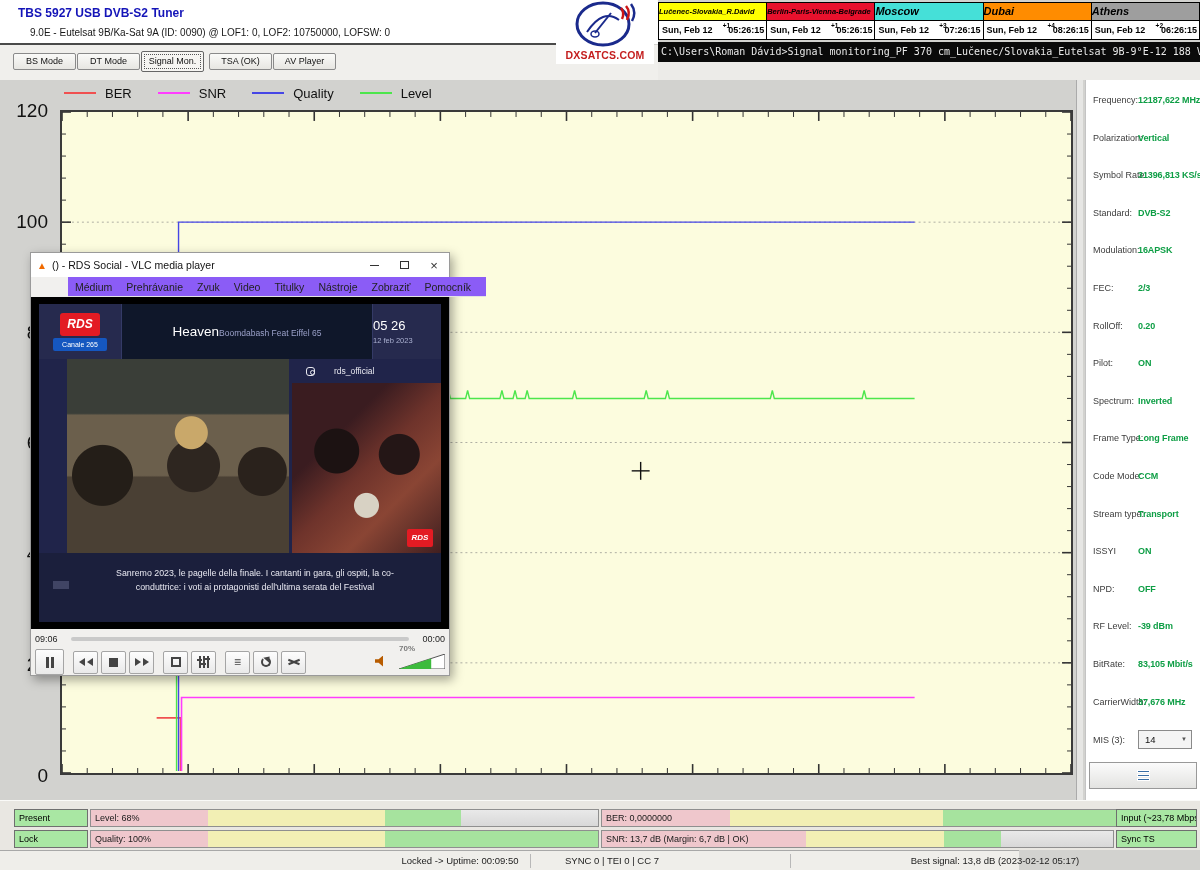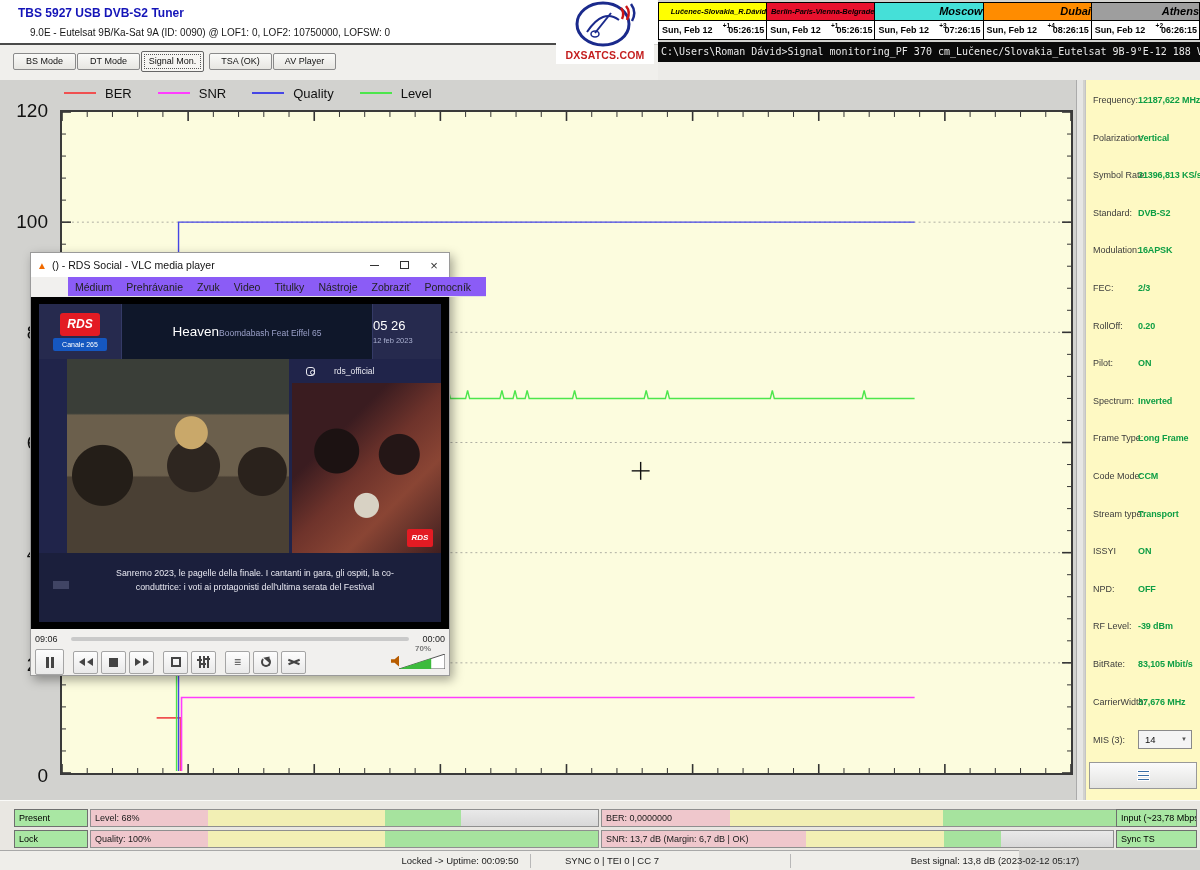--- a/index.html
+++ b/index.html
@@ -19,21 +19,21 @@
   .right-gap { position:absolute; left:658px; top:62px; width:542px; height:18px; background:#ECEBE8; }
 
   
   .logo { position:absolute; left:556px; top:0; width:98px; height:64px; background:#FFFFFF; z-index:6; text-align:center; }
   .logo-text { font-size:10.5px; font-weight:bold; color:#C41E1E; letter-spacing:0.2px; margin-top:-3px; }
 
   
   .clocks { position:absolute; left:658px; top:2px; width:542px; height:38px; display:flex; border:1px solid #000; background:#fff; }
   .clock { flex:1; border-left:1px solid #000; display:flex; flex-direction:column; min-width:0; }
   .clock:first-child { border-left:none; }
-  .clock-head { height:18px; border-bottom:1px solid #000; font-weight:bold; font-style:italic; text-align:right;
+  .clock-head { height:18px; border-bottom:1px solid #000; font-weight:bold; font-style:italic; text-align:left;
                 line-height:17px; white-space:nowrap; overflow:hidden; }
   .clock-row { height:18px; background:#fff; position:relative; font-weight:bold; font-size:9px; color:#000; }
   .clock-date { position:absolute; left:3px; top:4px; }
   .clock-off { position:absolute; right:36px; top:1px; font-size:6.5px; }
   .clock-time { position:absolute; right:2px; top:4px; }
   .c-big { font-size:11px; } .c-tiny { font-size:7.5px; }
 
   
   .console { position:absolute; left:658px; top:42px; width:542px; height:20px; background:#0A0A0A; }
   .console span { font-family:"DejaVu Sans Mono", monospace; font-size:10px; color:#E8E8E8; line-height:20px;
@@ -44,21 +44,21 @@
   .legend { position:absolute; left:64px; top:3px; display:flex; gap:26px; align-items:center; height:20px; }
   .legend-item { display:flex; align-items:center; gap:9px; }
   .legend-line { width:32px; height:2px; }
   .legend-label { font-size:13px; color:#111; }
   .ylab { position:absolute; width:44px; text-align:right; font-size:19px; color:#111; left:4px; }
   .plot { position:absolute; left:60px; top:30px; width:1013px; height:665px; background:#FCFCDE; border:2px solid #3a3a3a; }
   .plot svg { position:absolute; left:0; top:0; width:100%; height:100%; }
   .vscroll { position:absolute; left:1076px; top:0; width:7px; height:720px; background:#E6E6E4; border-left:1px solid #ABABAB; }
 
   
-  .sidebar { position:absolute; left:1085px; top:80px; width:115px; height:720px; background:#fef9c3; border-left:1px solid #C4C4C4;text-align:center; }
+  .sidebar { position:absolute; left:1085px; top:80px; width:115px; height:720px; background:#ffffff; border-left:1px solid #C4C4C4;text-align:center; }
   .prow { position:relative; height:37.6px; }
   .prow .plabel { position:absolute; left:7px; top:11px; font-size:9px; color:#3c3c3c; white-space:nowrap; }
   .prow .pvalue { position:absolute; left:52px; top:11px; font-size:9px; font-weight:bold; color:#0E9E45; white-space:nowrap; letter-spacing:-0.1px; }
   .mis-row { position:relative; height:30px; margin-top:4px; }
   .mis-row .plabel { position:absolute; left:7px; top:8px; font-size:9px; color:#3c3c3c; }
   .mis-select { position:absolute; left:52px; top:3px; width:54px; height:19px; background:#F4F4F4; border:1px solid #8a8a8a; }
   .mis-select .mis-val { position:absolute; left:6px; top:3px; font-size:9.5px; color:#111; }
   .mis-select .mis-arrow { position:absolute; right:4px; top:5px; font-size:6px; color:#555; }
   .sb-btn { position:absolute; left:3px; top:682px; width:108px; height:27px; background:linear-gradient(#FBFBFB,#E3E3E1);
             border:1px solid #999; display:flex; align-items:center; justify-content:center; }
@@ -148,21 +148,21 @@
   .eq i::after { content:""; position:absolute; left:-1.5px; width:5px; height:2px; background:#444; }
   .eq .e1 { height:12px; } .eq .e1::after { top:3px; }
   .eq .e2 { height:12px; } .eq .e2::after { top:7px; }
   .eq .e3 { height:12px; } .eq .e3::after { top:2px; }
   .lst { font-size:12px; color:#444; line-height:1; }
   .loopc { width:10px; height:10px; border:2px solid #444; border-radius:50%; border-top-color:transparent; position:relative; display:block; }
   .loopc::after { content:""; position:absolute; right:-3px; top:-3px; border-left:4px solid transparent; border-right:4px solid transparent; border-bottom:5px solid #444; transform:rotate(40deg); }
   .shuf { position:relative; width:12px; height:10px; display:block; }
   .shuf::before, .shuf::after { content:""; position:absolute; left:0; top:4px; width:12px; height:1.5px; background:#444; }
   .shuf::before { transform:rotate(22deg); } .shuf::after { transform:rotate(-22deg); }
-  .vol-wrap { margin-left:auto; display:flex; align-items:center; gap:0; position:relative; padding-bottom:2px;font-weight:bold; }
+  .vol-wrap { margin-left:auto; display:flex; align-items:center; gap:16px; position:relative; padding-bottom:2px;font-weight:bold; }
   .vol-label { position:absolute; left:24px; top:-10px; font-size:8px; color:#7a7a7a; }
   .spk { width:8px; height:11px; clip-path:polygon(0 35%, 45% 35%, 100% 0, 100% 100%, 45% 65%, 0 65%); background:#B85C00; }
 </style>
 </head>
 <body>
 
 <div class="screen">
 
   <div class="top-left">
     <div class="app-title">TBS 5927 USB DVB-S2 Tuner</div>

